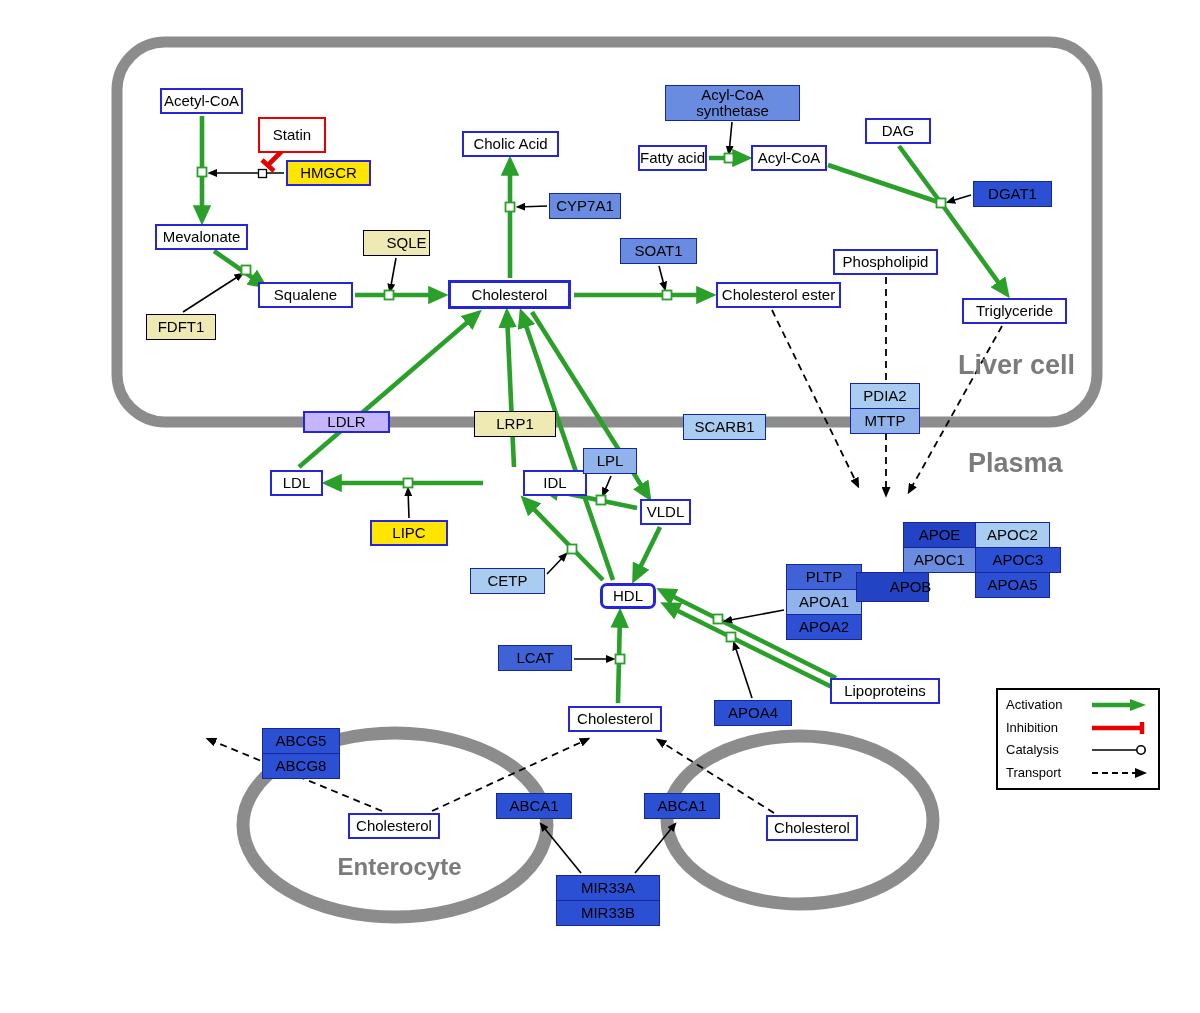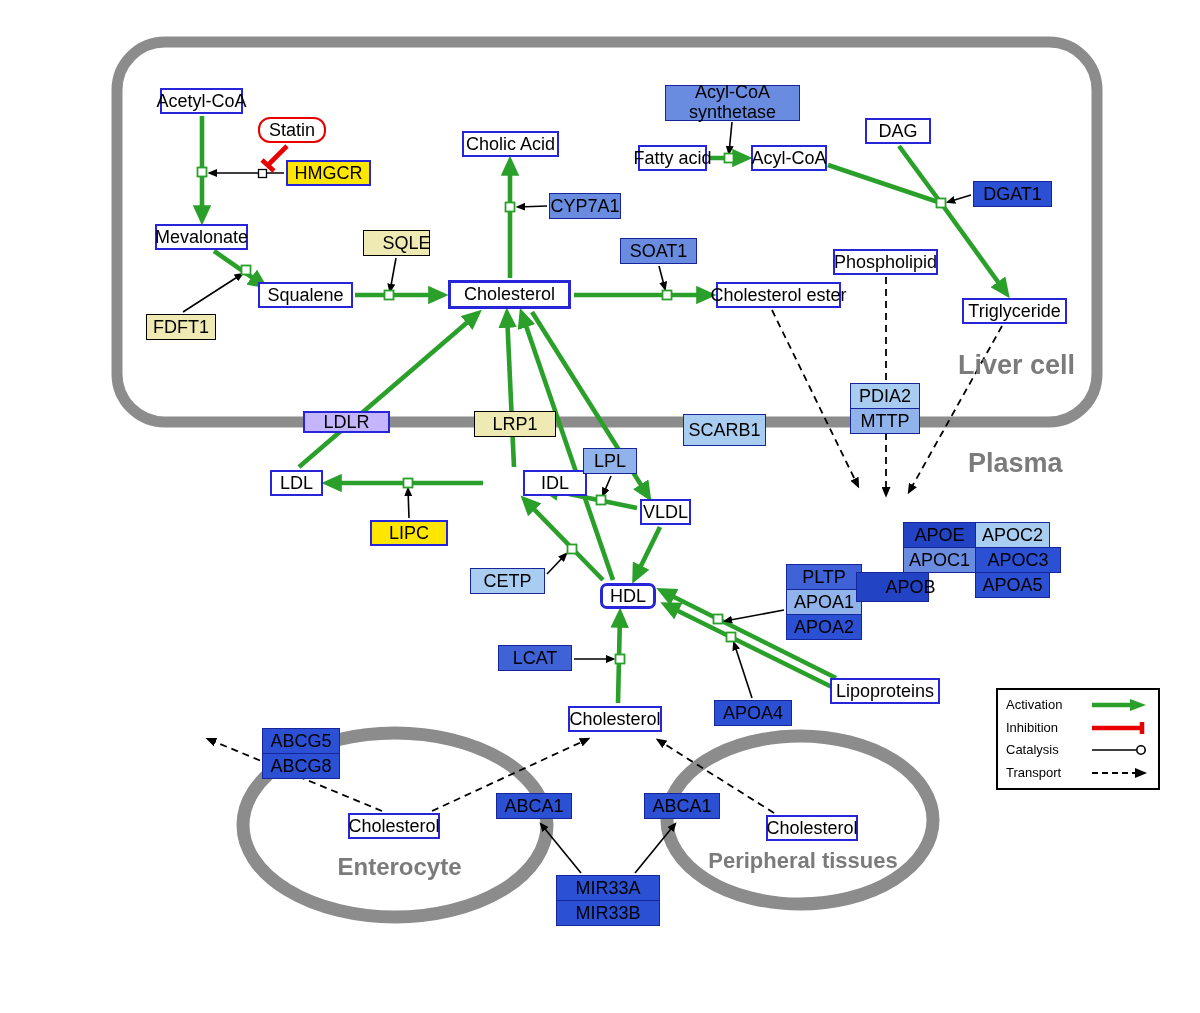--- a/index.html
+++ b/index.html
@@ -1,19 +1,19 @@
 <!DOCTYPE html>
 <html><head>
 <meta charset="utf-8">
 <style>
   html,body{margin:0;padding:0;background:#fff;font-family:"Liberation Sans",sans-serif;}
   .stage{position:relative;width:1200px;height:1013px;background:#fff;overflow:hidden;}
   .edge-layer{position:absolute;left:0;top:0;z-index:1;}
   .node{position:absolute;box-sizing:border-box;display:flex;align-items:center;justify-content:center;
-        font-size:18px;white-space:nowrap;z-index:3;color:#000;background:#fff;line-height:1.05;}
+        font-size:15px;white-space:nowrap;z-index:3;color:#000;background:#fff;line-height:1.05;}
   .metab{border:2px solid #2626d8;}
   .metab-strong{border:3px solid #2626d8;}
   .gene{border:1.5px solid #16269a;}
   .yellowb{border:2px solid #2626d8;}
   .khakib{border:1.5px solid #000;}
   .statinb{border:2.5px solid #e80000;}
   .wrap{white-space:normal;text-align:center;line-height:1.1;padding:1px 0;}
   .comp-label{position:absolute;color:#7b7b7b;font-weight:bold;z-index:2;}
   .lbl-liver{left:958px;top:350px;font-size:27px;}
   .lbl-plasma{left:968px;top:448px;font-size:27px;}
@@ -117,24 +117,23 @@
       <rect x="615.5" y="654.5" width="9" height="9"></rect>
       <rect x="713.5" y="614.5" width="9" height="9"></rect>
       <rect x="726.5" y="632.5" width="9" height="9"></rect>
       <rect x="258.5" y="169.5" width="8" height="8" stroke="#000" stroke-width="1.3"></rect>
     </g>
   </svg>
 
   <div class="comp-label lbl-liver">Liver cell</div>
   <div class="comp-label lbl-plasma">Plasma</div>
   <div class="comp-label lbl-enterocyte">Enterocyte</div>
-  <div class="comp-label lbl-peripheral">Peripheral tissues</div>
 
   <div class="node metab" style="left:160px;top:88px;width:83px;height:26px;">Acetyl-CoA</div>
-  <div class="node statinb" style="left:258px;top:117px;width:68px;height:26px;border-radius:12px;">Statin</div>
+  <div class="node statinb" style="left:258px;top:117px;width:68px;height:36px;">Statin</div>
   <div class="node yellowb" style="left: 286px; top: 160px; width: 85px; height: 26px; background: rgb(255, 230, 0);">HMGCR</div>
   <div class="node metab" style="left:155px;top:224px;width:93px;height:26px;">Mevalonate</div>
   <div class="node khakib" style="left: 363px; top: 230px; width: 67px; height: 26px; background: rgb(239, 233, 180); padding-left: 20px;">SQLE</div>
   <div class="node khakib" style="left: 146px; top: 314px; width: 70px; height: 26px; background: rgb(239, 233, 180);">FDFT1</div>
   <div class="node metab" style="left:258px;top:282px;width:95px;height:26px;">Squalene</div>
   <div class="node metab-strong" style="left:448px;top:280px;width:123px;height:29px;">Cholesterol</div>
   <div class="node metab" style="left:462px;top:131px;width:97px;height:26px;">Cholic Acid</div>
   <div class="node gene" style="left: 549px; top: 193px; width: 72px; height: 26px; background: rgb(106, 140, 224);">CYP7A1</div>
   <div class="node gene wrap" style="left: 665px; top: 85px; width: 135px; height: 36px; background: rgb(106, 140, 224);">Acyl-CoA synthetase</div>
   <div class="node metab" style="left:638px;top:145px;width:69px;height:26px;">Fatty acid</div>
@@ -143,21 +142,21 @@
   <div class="node gene" style="left: 973px; top: 181px; width: 79px; height: 26px; background: rgb(43, 80, 212);">DGAT1</div>
   <div class="node gene" style="left: 620px; top: 238px; width: 77px; height: 26px; background: rgb(106, 140, 224);">SOAT1</div>
   <div class="node metab" style="left:716px;top:282px;width:125px;height:26px;">Cholesterol ester</div>
   <div class="node metab" style="left:833px;top:249px;width:105px;height:26px;">Phospholipid</div>
   <div class="node metab" style="left:962px;top:298px;width:105px;height:26px;">Triglyceride</div>
 
   <div class="node gene" style="left: 850px; top: 383px; width: 70px; height: 26px; background: rgb(168, 205, 240);">PDIA2</div>
   <div class="node gene" style="left: 850px; top: 408px; width: 70px; height: 26px; background: rgb(143, 179, 234);">MTTP</div>
   <div class="node yellowb" style="left: 303px; top: 411px; width: 87px; height: 22px; background: #c4b5fd;">LDLR</div>
   <div class="node khakib" style="left: 474px; top: 411px; width: 82px; height: 26px; background: rgb(239, 233, 180);">LRP1</div>
-  <div class="node gene" style="left: 683px; top: 414px; width: 83px; height: 32px; background: rgb(168, 205, 240);">SCARB1</div>
+  <div class="node gene" style="left: 683px; top: 414px; width: 83px; height: 26px; background: rgb(168, 205, 240);">SCARB1</div>
 
   <div class="node metab" style="left:270px;top:470px;width:53px;height:26px;">LDL</div>
   <div class="node metab" style="left:507px;top:470px;width:64px;height:26px;margin-left:16px;">IDL</div>
   <div class="node gene" style="left: 583px; top: 448px; width: 54px; height: 26px; background: rgb(143, 179, 234);">LPL</div>
   <div class="node metab" style="left:640px;top:499px;width:51px;height:26px;">VLDL</div>
   <div class="node yellowb" style="left: 370px; top: 520px; width: 78px; height: 26px; background: rgb(255, 230, 0);">LIPC</div>
   <div class="node gene" style="left: 470px; top: 568px; width: 75px; height: 26px; background: rgb(168, 205, 240);">CETP</div>
   <div class="node metab-strong" style="left:600px;top:583px;width:56px;height:26px;border-radius:7px;">HDL</div>
   <div class="node gene" style="left: 498px; top: 645px; width: 74px; height: 26px; background: rgb(63, 99, 214);">LCAT</div>
   <div class="node gene" style="left: 786px; top: 564px; width: 76px; height: 26px; background: rgb(63, 99, 214);">PLTP</div>

